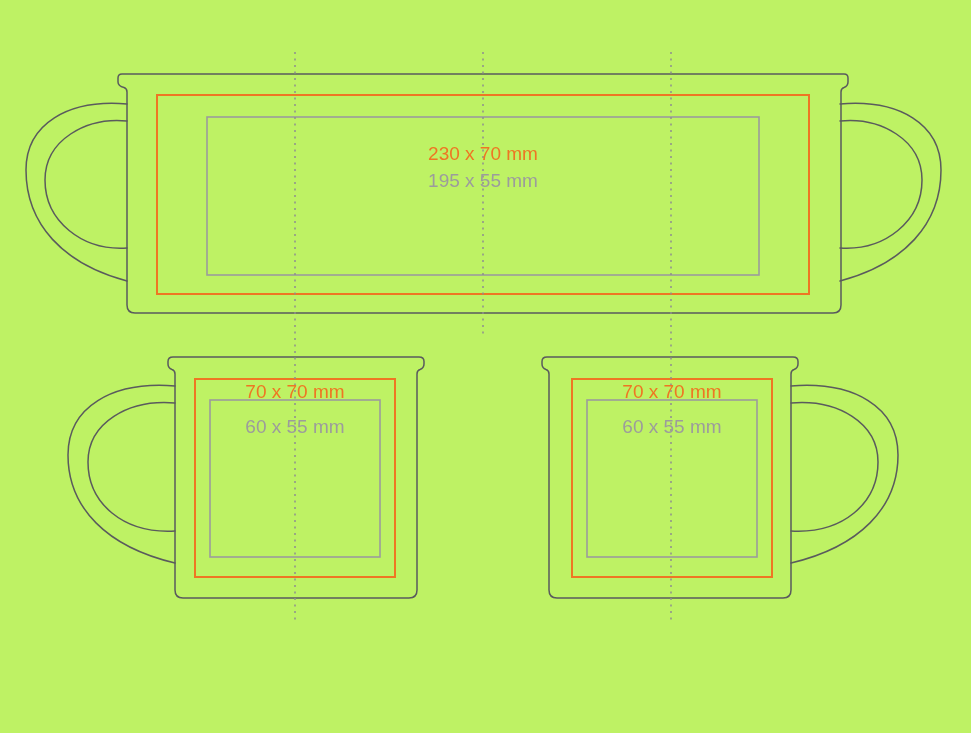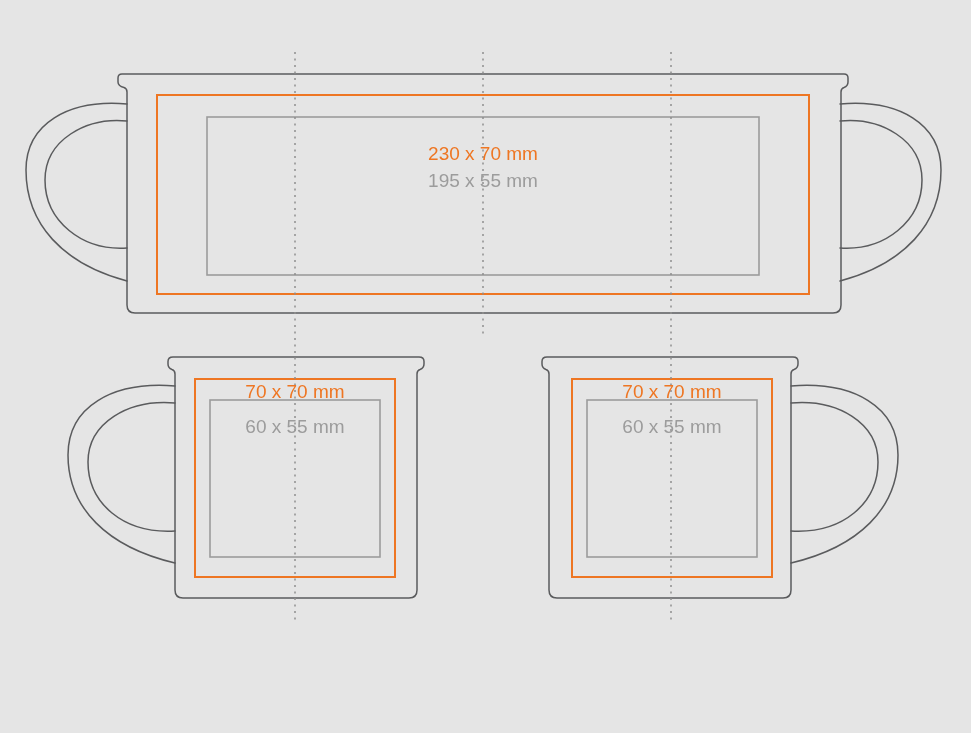--- a/index.html
+++ b/index.html
@@ -1,16 +1,16 @@
 <!DOCTYPE html>
 <html style="--max-area: #ee7623; --safe-area: #9c9c9c; --outline: #5a5b5d; --fold-line: #8f8f8f;"><head>
 <meta charset="utf-8">
 <style>
   html,body{margin:0;padding:0;background:#ffffff;}
-  .stage{position:relative;width:971px;height:733px;background:#e5e5e5;overflow:hidden;}
+  .stage{position:relative;width:971px;height:733px;background:#bef264;overflow:hidden;}
   svg{display:block;}
   svg text{
     font-family:"Liberation Sans", sans-serif;
     font-size:19px;
     text-anchor:middle;
   }
   .outline{fill:none;stroke:var(--outline,#5a5b5d);stroke-width:1.5;stroke-linecap:round;}
   .max-rect{fill:none;stroke:var(--max-area,#ee7623);stroke-width:2;}
   .safe-rect{fill:none;stroke:var(--safe-area,#9c9c9c);stroke-width:1.6;}
   .fold{fill:none;stroke:var(--fold-line,#8f8f8f);stroke-width:1.5;stroke-dasharray:2 4.5;}

